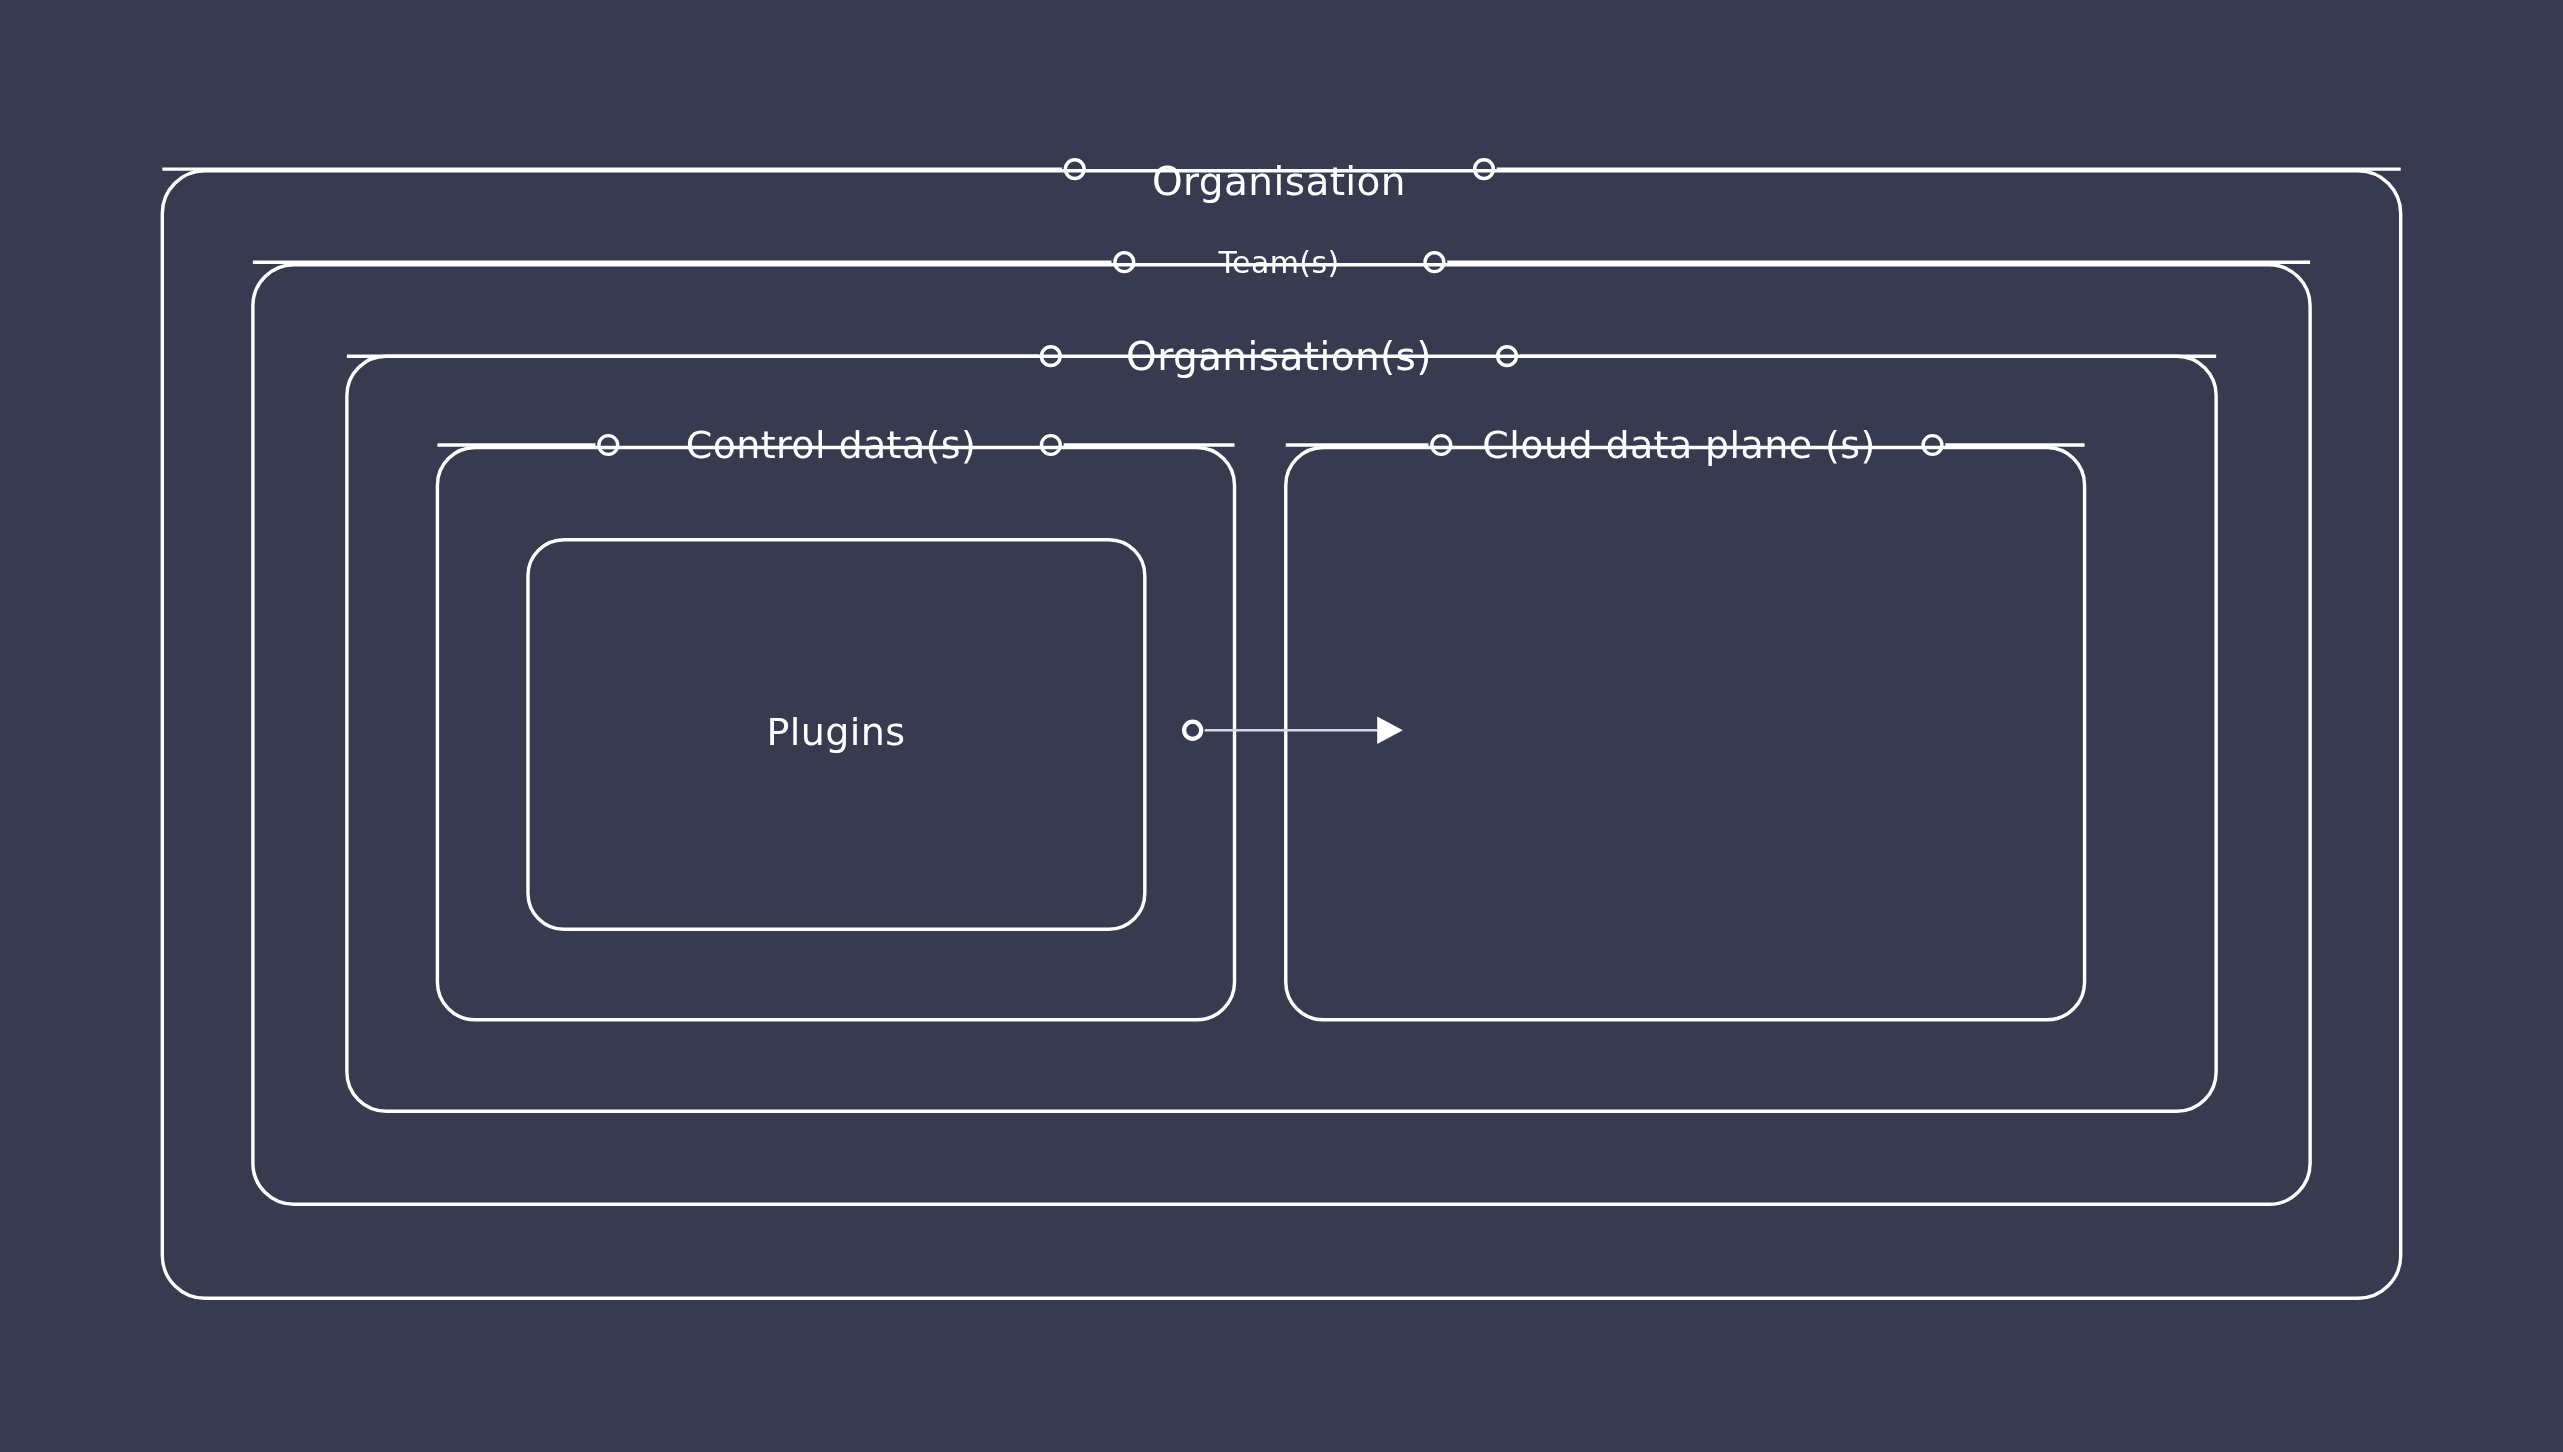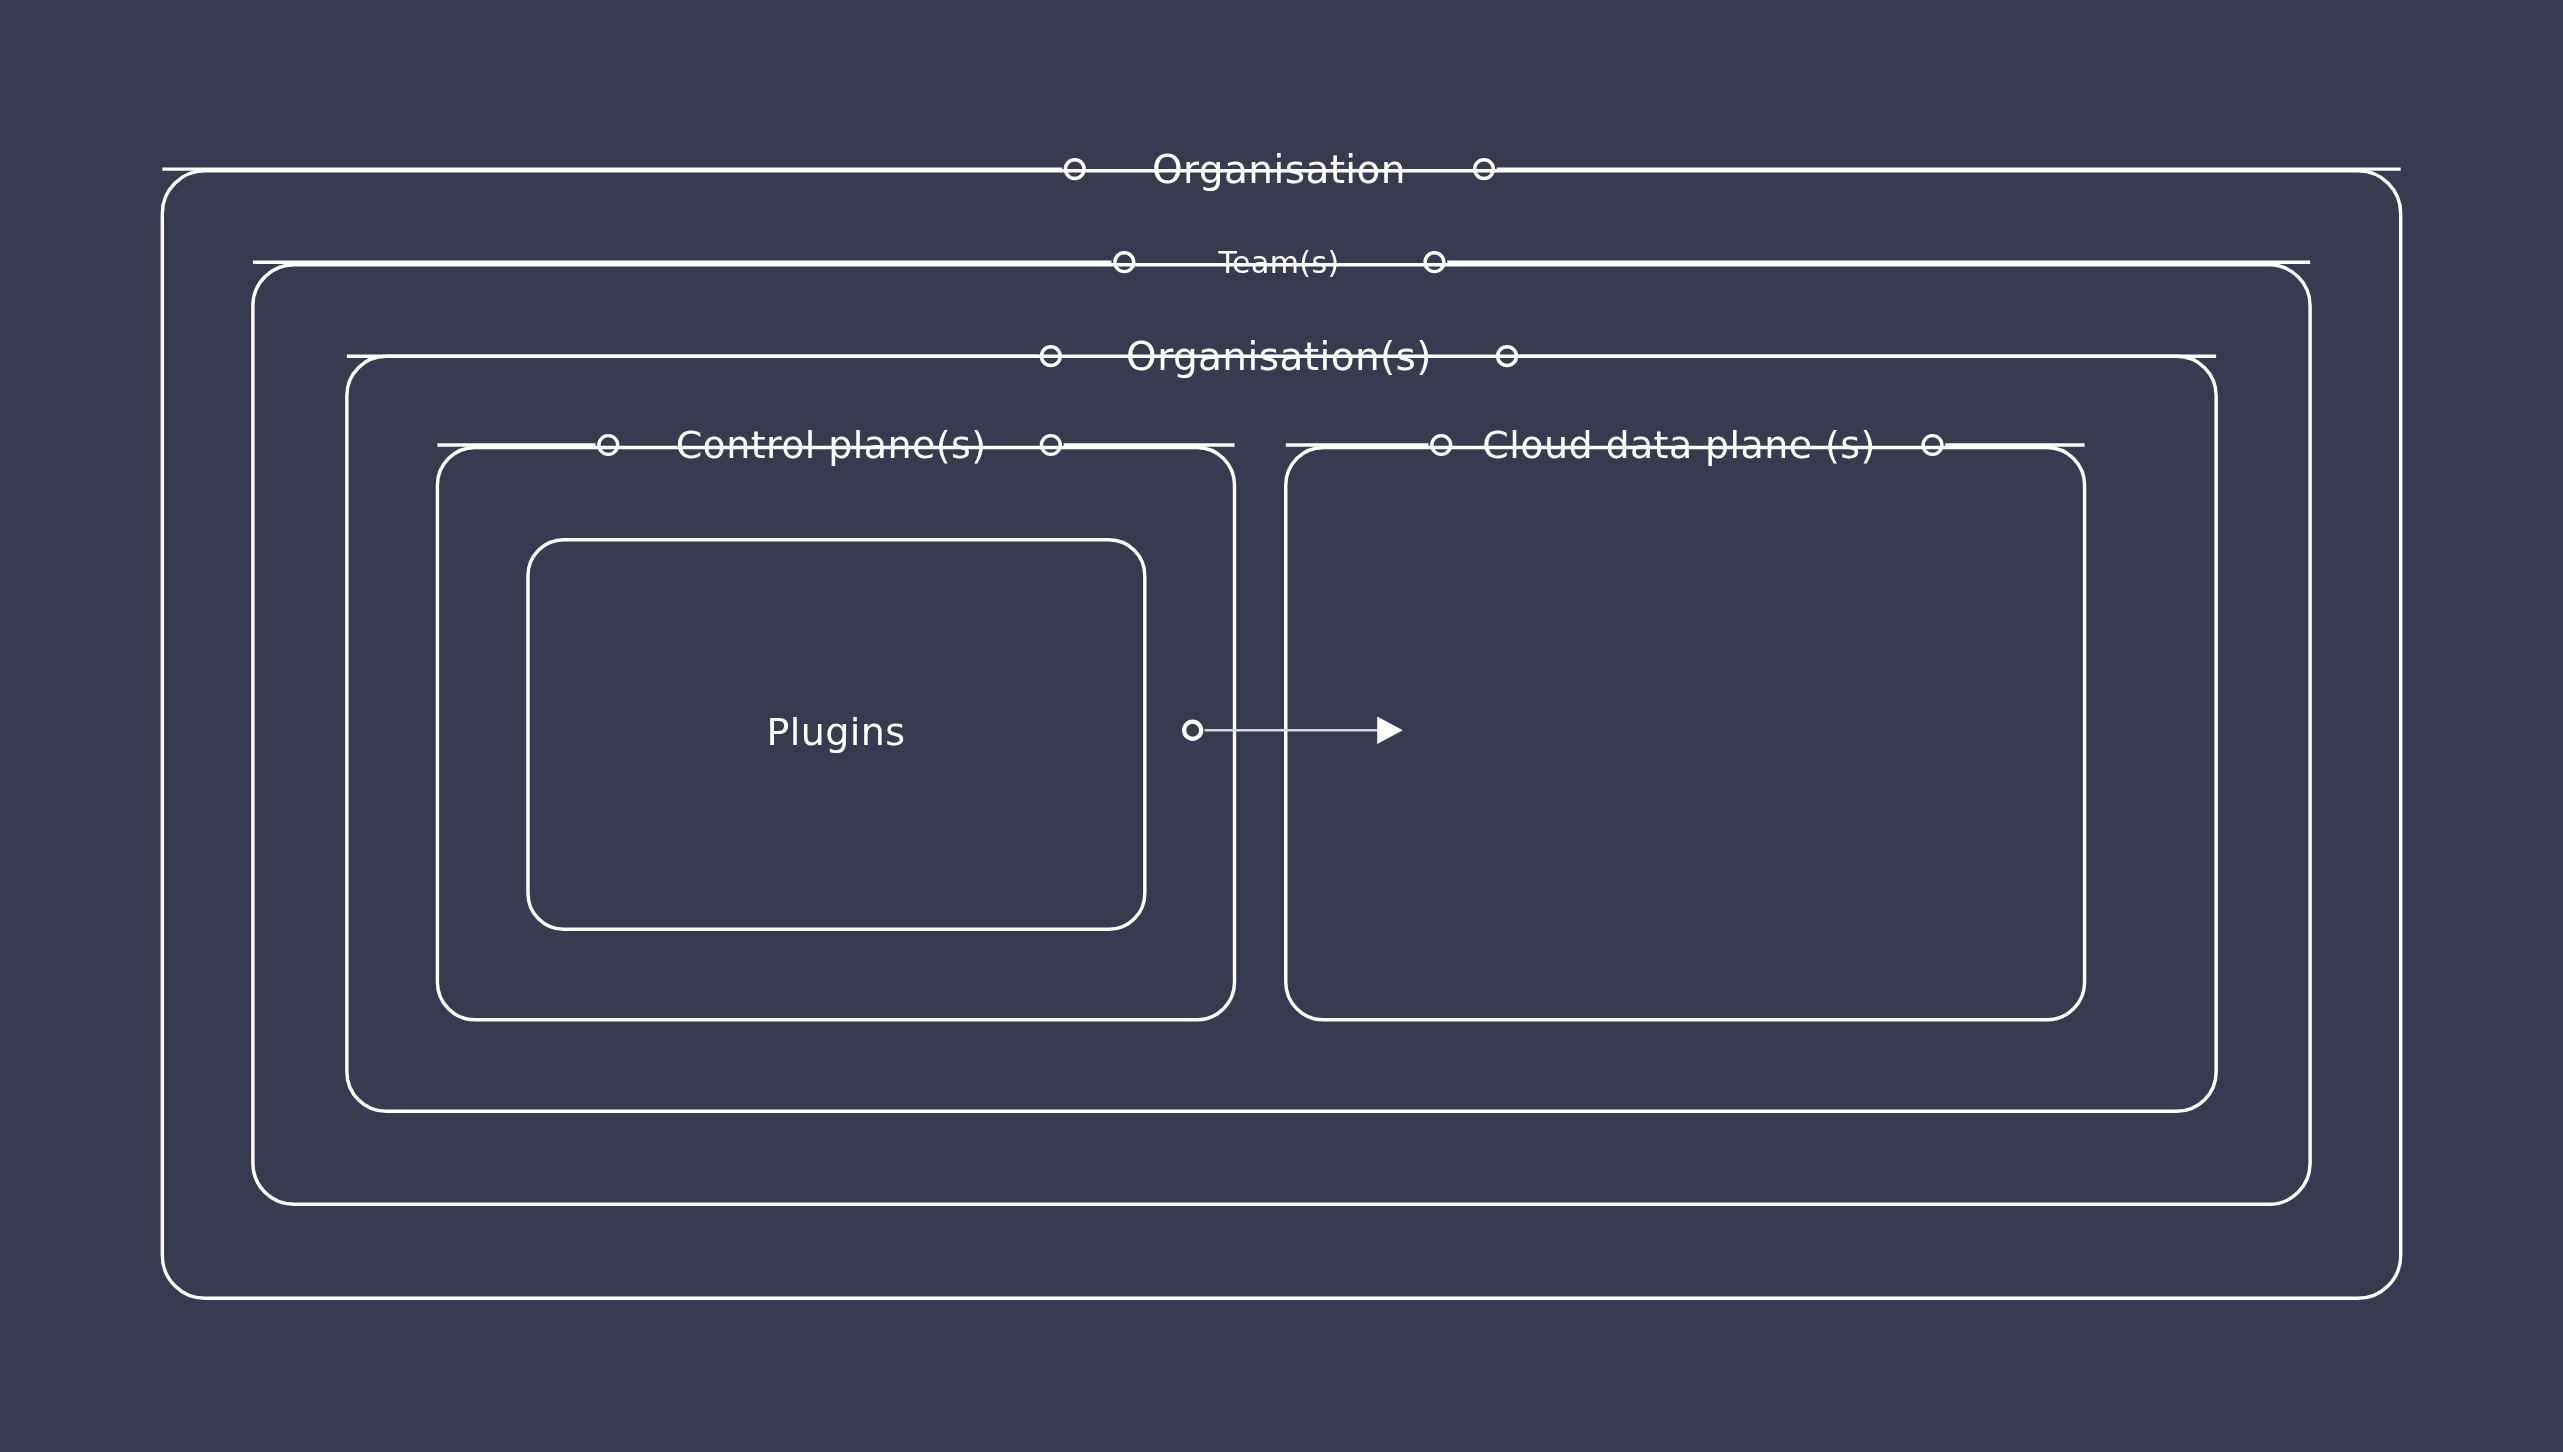--- a/index.html
+++ b/index.html
@@ -132,21 +132,21 @@
       </g>
     </g>
 
     <g>
       <line class="flow-line" x1="1410" x2="1612" y1="855" y2="855"></line>
       <polygon class="flow-head" points="1612,839 1642,855 1612,871"></polygon>
       <circle class="flow-ring" cx="1396" cy="855" r="10"></circle>
     </g>
   </svg>
 
-  <div class="lbl lbl-l1" style="left: 1279px; top: 169px;">Organisation</div>
+  <div class="lbl lbl-l1" style="left: 1279px; top: 181px;">Organisation</div>
   <div class="lbl lbl-l2" style="left: 1279px; top: 262px;">Team(s)</div>
   <div class="lbl lbl-l3" style="left: 1279px; top: 356px;">Organisation(s)</div>
-  <div class="lbl lbl-l4" style="left: 831px; top: 445px;">Control plane(s)</div>
+  <div class="lbl lbl-l4" style="left: 831px; top: 445px;">Control data(s)</div>
   <div class="lbl lbl-l4" style="left: 1679px; top: 445px;">Cloud data plane (s)</div>
   <div class="lbl lbl-inner" style="left: 836px; top: 732px; text-align: center;">Plugins</div>
 
 </div>
 
 
 </body></html>

